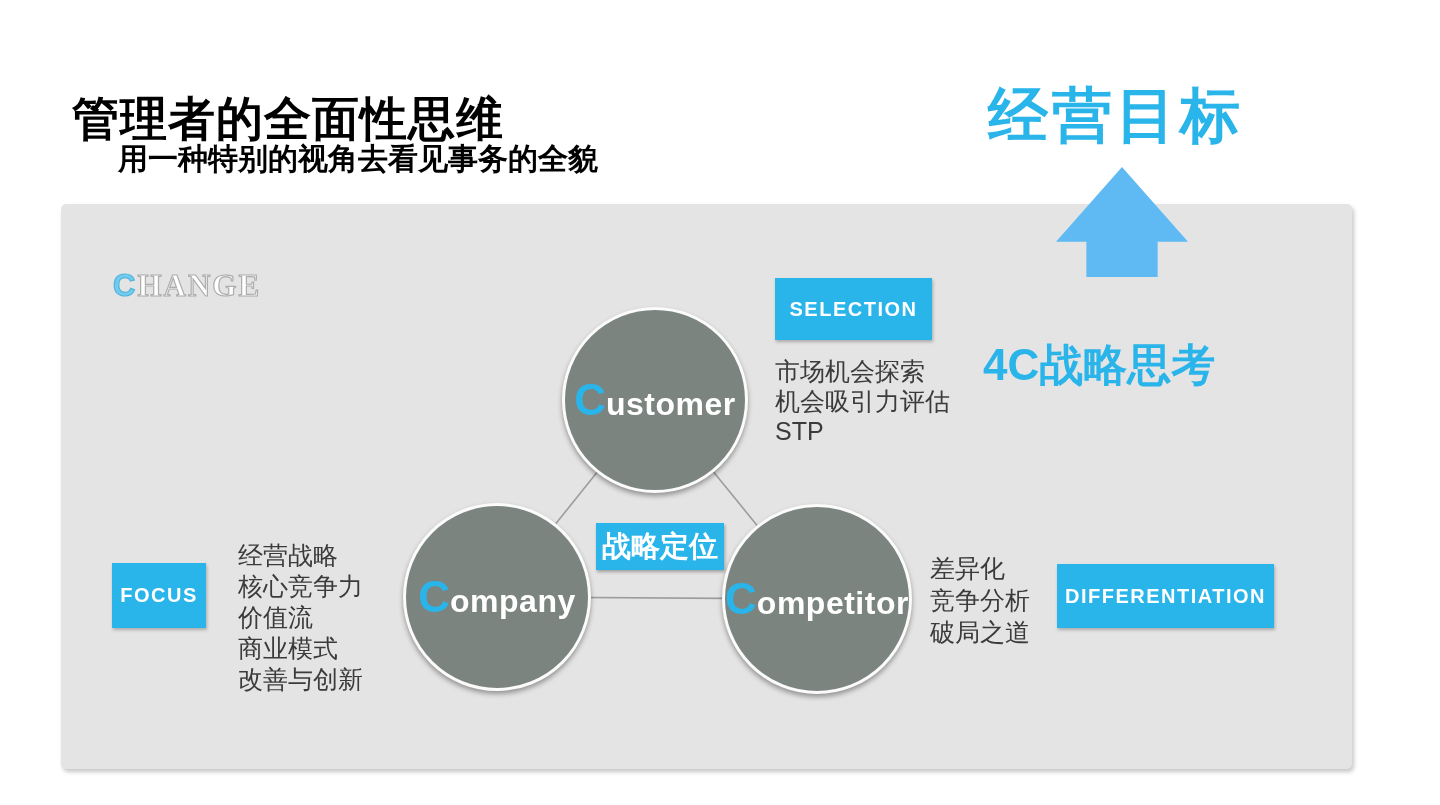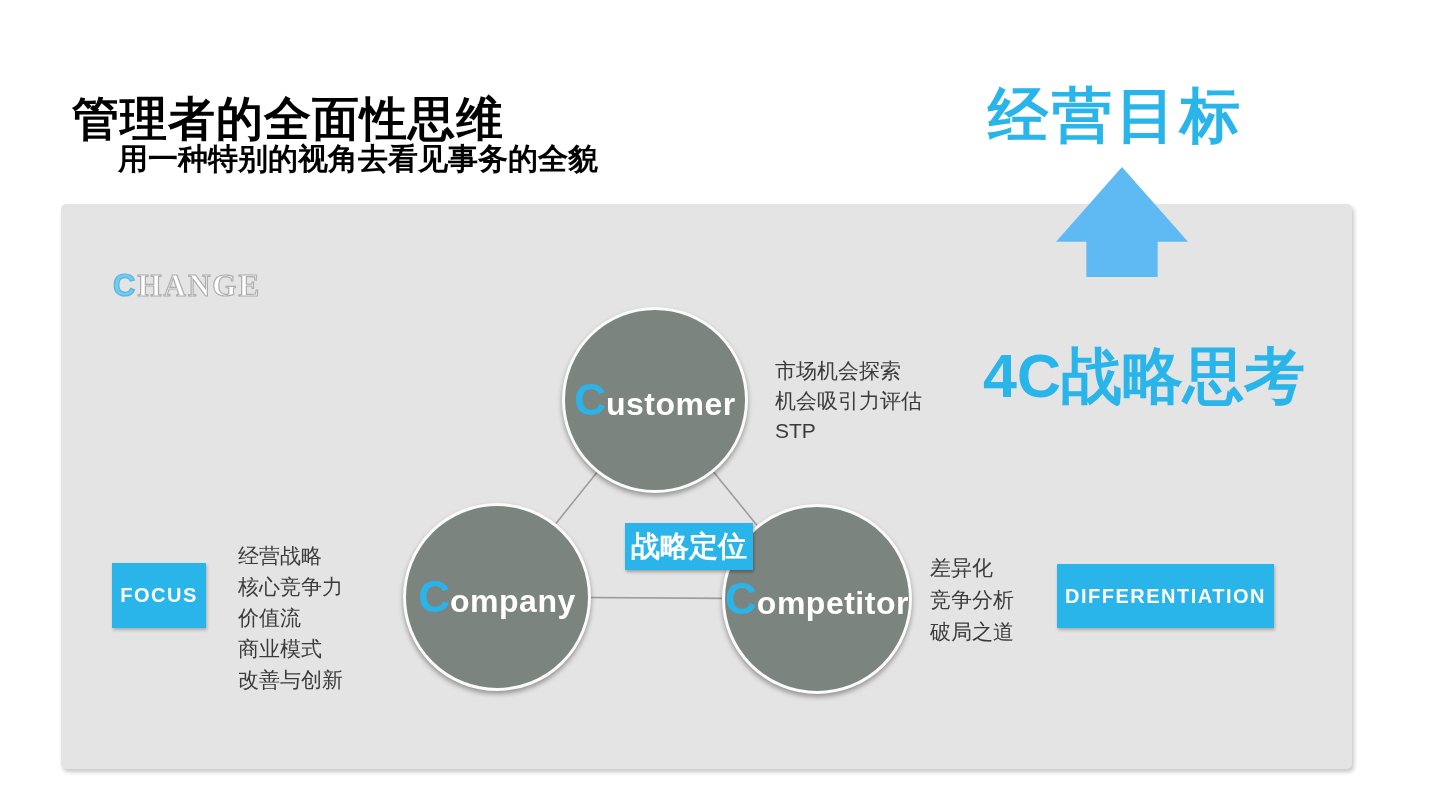--- a/index.html
+++ b/index.html
@@ -34,40 +34,40 @@
 
   .circle{position:absolute;border-radius:50%;background:var(--circle);border:3px solid #fbfbfb;
     box-shadow:0 3px 5px rgba(0,0,0,.35);display:flex;align-items:center;justify-content:center;z-index:3;}
   .circle-customer{left:562px;top:307px;width:186px;height:186px;}
   .circle-company{left:403px;top:503px;width:188px;height:188px;}
   .circle-competitor{left:722px;top:504px;width:190px;height:190px;}
   .clabel{display:flex;align-items:baseline;white-space:nowrap;}
   .clabel .big{font-size:44px;font-weight:800;color:var(--accent);}
   .clabel .rest{font-size:32px;font-weight:700;color:#fff;letter-spacing:.5px;}
 
-  .pos-tag{position:absolute;left:625px;top:523px;width:128px;height:47px;background:var(--accent);
+  .pos-tag{position:absolute;left:596px;top:523px;width:128px;height:47px;background:var(--accent);
     display:flex;align-items:center;justify-content:center;color:#fff;font-size:29px;font-weight:800;
     box-shadow:1px 2px 3px rgba(0,0,0,.3);z-index:4;white-space:nowrap;}
 
   .chip{position:absolute;background:var(--accent);color:#fff;font-weight:800;font-size:20px;
     letter-spacing:1.5px;display:flex;align-items:center;justify-content:center;
     box-shadow:1px 2px 3px rgba(0,0,0,.25);z-index:3;white-space:nowrap;}
   .chip-selection{left:775px;top:278px;width:157px;height:62px;}
   .chip-focus{left:112px;top:563px;width:94px;height:65px;}
   .chip-differentiation{left:1057px;top:564px;width:217px;height:64px;}
 
-  .plist{position:absolute;font-size:21px;color:var(--body-text);z-index:3;}
+  .plist{position:absolute;font-size:25px;color:var(--body-text);z-index:3;}
   .plist div{line-height:30px;white-space:nowrap;}
   .list-customer{left:775px;top:356px;}
   .list-company{left:238px;top:540px;}
   .list-company div{line-height:31px;}
   .list-competitor{left:930px;top:552px;}
   .list-competitor div{line-height:32px;}
 
-  .big-4c{position:absolute;left:983px;top:336px;font-size:61px;font-weight:900;color:var(--accent);z-index:3;white-space:nowrap;text-align:center;}
+  .big-4c{position:absolute;left:983px;top:336px;font-size:44px;font-weight:900;color:var(--accent);z-index:3;white-space:nowrap;text-align:center;}
 </style>
 </head>
 <body>
 
 <div class="stage">
 
   <div class="title">管理者的全面性思维</div>
   <div class="subtitle">用一种特别的视角去看见事务的全貌</div>
 
   <div class="goal">经营目标</div>
@@ -97,20 +97,21 @@
   </div>
   <div class="circle circle-competitor">
     <span class="clabel">
         <span class="big">C</span>
         <span class="rest">ompetitor</span>
       </span>
   </div>
 
   <div class="pos-tag">战略定位</div>
 
+  <div class="chip chip-selection">SELECTION</div>
   <div class="chip chip-focus">FOCUS</div>
   <div class="chip chip-differentiation">DIFFERENTIATION</div>
 
   <div class="plist list-customer">
     <div>市场机会探索</div>
     <div>机会吸引力评估</div>
     <div>STP</div>
   </div>
 
   <div class="plist list-competitor">

